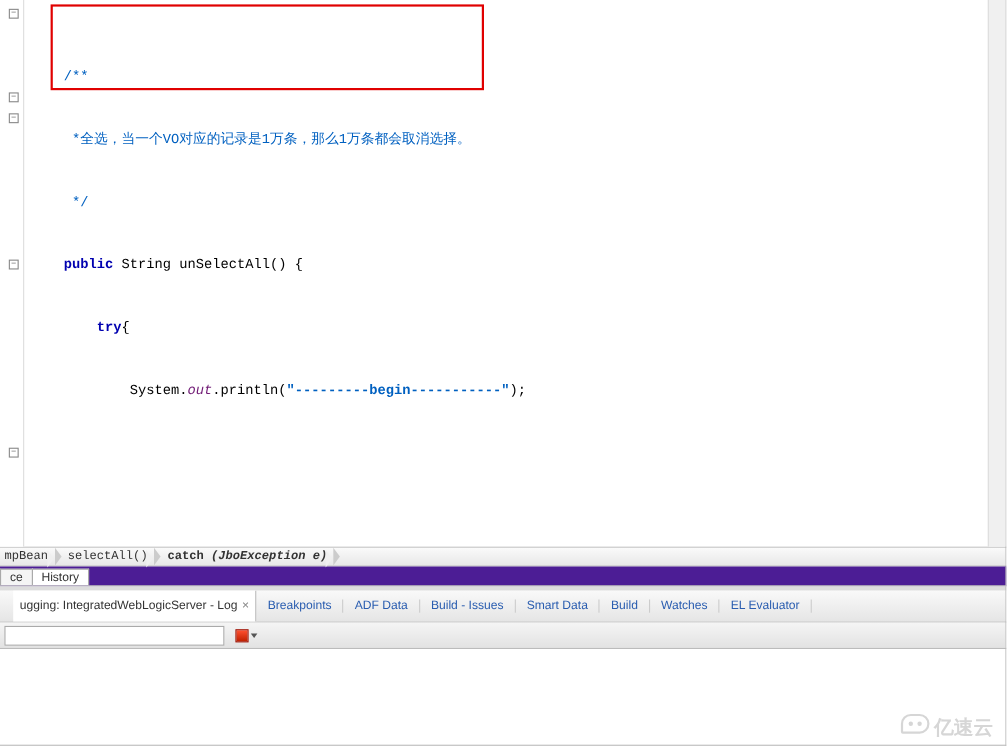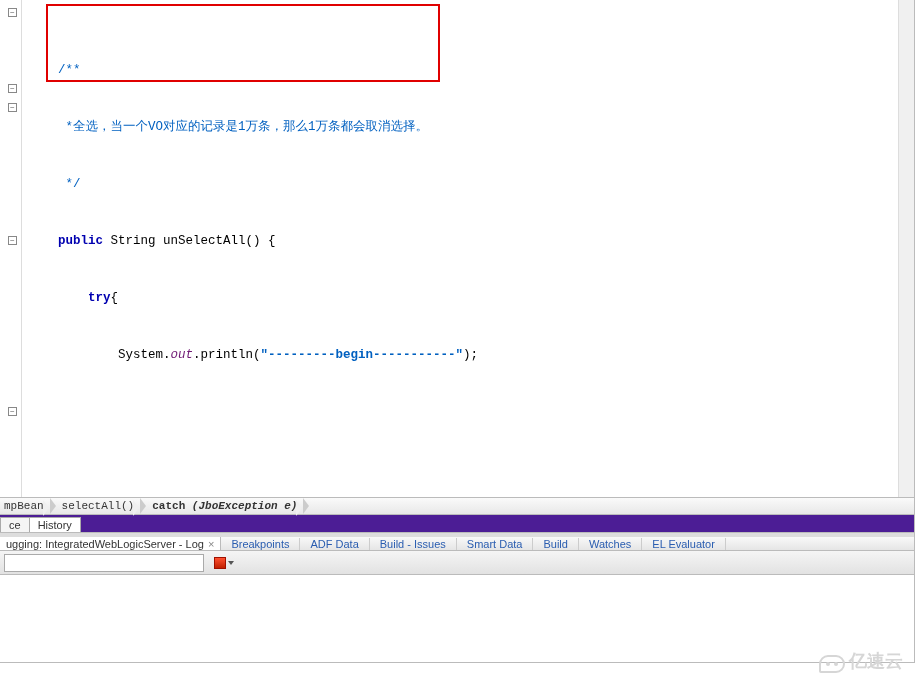--- a/index.html
+++ b/index.html
@@ -120,30 +120,30 @@
       padding: 1px 8px;
       border: 1px solid #aaa;
       border-bottom: none;
       background: #f5f5f5;
       margin-right: -1px;
       color: #333;
       cursor: pointer;
     }
     .bottom-tab.active { background: #fff; }
     .debug-tabs-row {
-      height: 14px;
+      height: 29px;
       background: linear-gradient(#f9f9f9, #e5e5e5);
       border: 1px solid #bbb;
       border-top: none;
       border-left: none;
       display: flex;
       align-items: center;
       font-family: Tahoma, Arial, sans-serif;
       font-size: 11px;
-      padding-left: 0;
+      padding-left: 12px;
       text-align: right;
     }
     .debug-main-tab {
       padding: 1px 6px;
       color: #333;
       background: #fff;
       border-right: 1px solid #bbb;
       height: 100%;
       line-height: 16px;
       display: flex;
@@ -194,21 +194,21 @@
       background: #fff;
     }
     .watermark {
       position: absolute;
       right: 12px;
       bottom: 8px;
       font-family: Arial, sans-serif;
       font-size: 18px;
       color: #d6d6d6;
       display: flex;
-      align-items: flex-end;
+      align-items: flex-start;
       gap: 4px;
       font-weight: bold;
     }
     .watermark-icon {
       width: 26px; height: 18px;
       border: 2.5px solid #d6d6d6;
       border-radius: 10px 10px 10px 2px;
       position: relative;
     }
     .watermark-icon::before, .watermark-icon::after {

